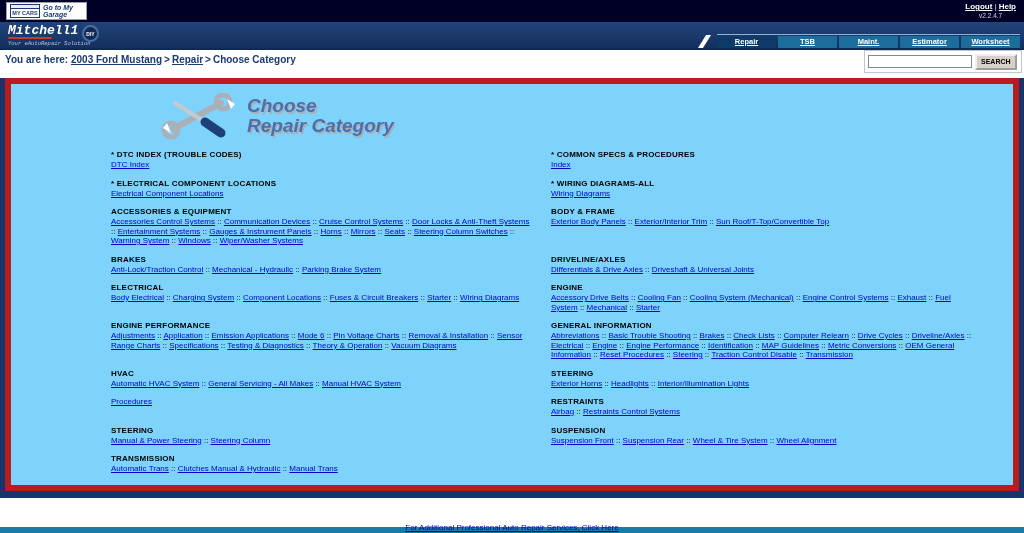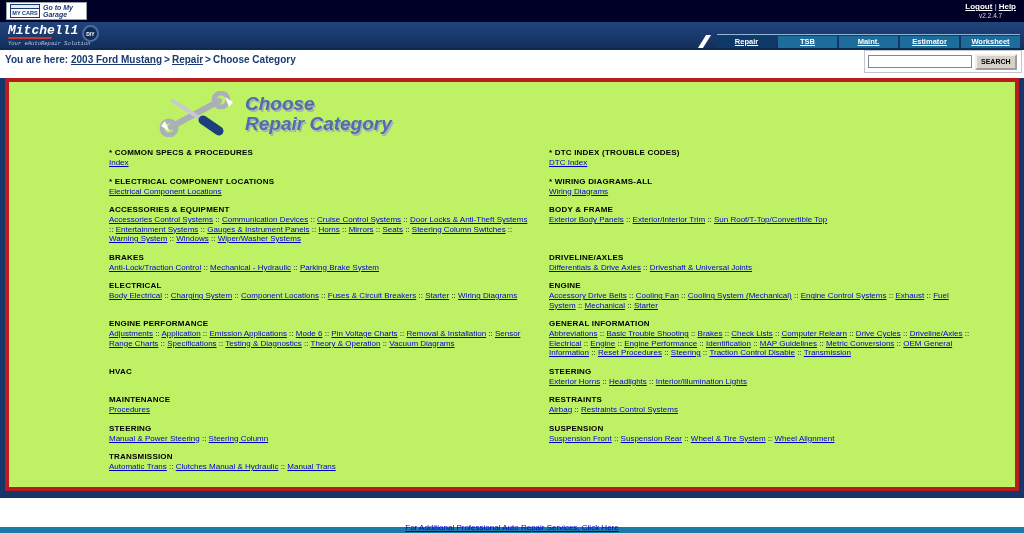--- a/index.html
+++ b/index.html
@@ -45,21 +45,21 @@
   .breadcrumb a { color:#1a3a70; text-decoration:underline; cursor:pointer; }
   .bc-sep { margin:0 2px; }
   .search-box { position:absolute; right:2px; top:0; width:158px; height:23px; background:#fff;
                 border:1px solid #c2c6cc; display:flex; align-items:center; gap:3px; padding:0 3px; }
   .search-input { width:104px; height:13px; border:1px solid #7a8a99; font-size:8px; padding:0 2px; }
   .search-btn { font-size:7px; font-weight:bold; color:#000; background:#d6d2ca;
                 border:2px outset #f2f0ec; height:16px; padding:0 4px; cursor:pointer; }
 
   
   .main-region { height:413px; background:#16356b; padding:0 5px; }
-  .panel { height:100%; background:#bef264; border:4px solid #b91c1c; overflow:hidden; }
+  .panel { height:100%; background:#7dd3fc; border:6px solid #b91c1c; overflow:hidden; }
   .title-block { margin:6px 0 0 150px; display:flex; align-items:center; gap:12px; height:52px; }
   .title-text { font-size:19px; font-weight:bold; font-style:italic; color:#4e6fa9;
                 line-height:20px; text-shadow:1.5px 1.5px 0 #a9aeb8; }
   .cat-grid { display:grid; grid-template-columns:434px 434px; column-gap:6px; row-gap:9px;
               margin:8px 0 0 100px; }
   .cat-title { font-size:8px; font-weight:bold; color:#000; letter-spacing:.2px; margin-bottom:1px; }
   .cat-links { font-size:8px; line-height:9.5px; max-width:424px; }
   .cat-link { color:#0000cc; text-decoration:underline; cursor:pointer; }
   .sep { color:#000; }
 
@@ -136,28 +136,28 @@
           <path d="M44 29 L60 40"></path>
         </g>
       </svg>
       <div class="title-text">
         <div>Choose</div>
         <div>Repair Category</div>
       </div>
     </div>
     <div class="cat-grid">
         <div class="cat">
+          <div class="cat-title">* DTC INDEX (TROUBLE CODES)</div>
+          <div class="cat-links"><a class="cat-link">DTC Index</a></div>
+        </div>
+        <div class="cat">
           <div class="cat-title">* COMMON SPECS &amp; PROCEDURES</div>
           <div class="cat-links"><a class="cat-link">Index</a></div>
         </div>
         <div class="cat">
-          <div class="cat-title">* DTC INDEX (TROUBLE CODES)</div>
-          <div class="cat-links"><a class="cat-link">DTC Index</a></div>
-        </div>
-        <div class="cat">
           <div class="cat-title">* ELECTRICAL COMPONENT LOCATIONS</div>
           <div class="cat-links"><a class="cat-link">Electrical Component Locations</a></div>
         </div>
         <div class="cat">
           <div class="cat-title">* WIRING DIAGRAMS-ALL</div>
           <div class="cat-links"><a class="cat-link">Wiring Diagrams</a></div>
         </div>
         <div class="cat">
           <div class="cat-title">ACCESSORIES &amp; EQUIPMENT</div>
           <div class="cat-links"><a class="cat-link">Accessories Control Systems</a><span class="sep"> :: </span><a class="cat-link">Communication Devices</a><span class="sep"> :: </span><a class="cat-link">Cruise Control Systems</a><span class="sep"> :: </span><a class="cat-link">Door Locks &amp; Anti-Theft Systems</a><span class="sep"> :: </span><a class="cat-link">Entertainment Systems</a><span class="sep"> :: </span><a class="cat-link">Gauges &amp; Instrument Panels</a><span class="sep"> :: </span><a class="cat-link">Horns</a><span class="sep"> :: </span><a class="cat-link">Mirrors</a><span class="sep"> :: </span><a class="cat-link">Seats</a><span class="sep"> :: </span><a class="cat-link">Steering Column Switches</a><span class="sep"> :: </span><a class="cat-link">Warning System</a><span class="sep"> :: </span><a class="cat-link">Windows</a><span class="sep"> :: </span><a class="cat-link">Wiper/Washer Systems</a></div>
@@ -185,27 +185,27 @@
         <div class="cat">
           <div class="cat-title">ENGINE PERFORMANCE</div>
           <div class="cat-links"><a class="cat-link">Adjustments</a><span class="sep"> :: </span><a class="cat-link">Application</a><span class="sep"> :: </span><a class="cat-link">Emission Applications</a><span class="sep"> :: </span><a class="cat-link">Mode 6</a><span class="sep"> :: </span><a class="cat-link">Pin Voltage Charts</a><span class="sep"> :: </span><a class="cat-link">Removal &amp; Installation</a><span class="sep"> :: </span><a class="cat-link">Sensor Range Charts</a><span class="sep"> :: </span><a class="cat-link">Specifications</a><span class="sep"> :: </span><a class="cat-link">Testing &amp; Diagnostics</a><span class="sep"> :: </span><a class="cat-link">Theory &amp; Operation</a><span class="sep"> :: </span><a class="cat-link">Vacuum Diagrams</a></div>
         </div>
         <div class="cat">
           <div class="cat-title">GENERAL INFORMATION</div>
           <div class="cat-links"><a class="cat-link">Abbreviations</a><span class="sep"> :: </span><a class="cat-link">Basic Trouble Shooting</a><span class="sep"> :: </span><a class="cat-link">Brakes</a><span class="sep"> :: </span><a class="cat-link">Check Lists</a><span class="sep"> :: </span><a class="cat-link">Computer Relearn</a><span class="sep"> :: </span><a class="cat-link">Drive Cycles</a><span class="sep"> :: </span><a class="cat-link">Driveline/Axles</a><span class="sep"> :: </span><a class="cat-link">Electrical</a><span class="sep"> :: </span><a class="cat-link">Engine</a><span class="sep"> :: </span><a class="cat-link">Engine Performance</a><span class="sep"> :: </span><a class="cat-link">Identification</a><span class="sep"> :: </span><a class="cat-link">MAP Guidelines</a><span class="sep"> :: </span><a class="cat-link">Metric Conversions</a><span class="sep"> :: </span><a class="cat-link">OEM General Information</a><span class="sep"> :: </span><a class="cat-link">Reset Procedures</a><span class="sep"> :: </span><a class="cat-link">Steering</a><span class="sep"> :: </span><a class="cat-link">Traction Control Disable</a><span class="sep"> :: </span><a class="cat-link">Transmission</a></div>
         </div>
         <div class="cat">
           <div class="cat-title">HVAC</div>
+          <div class="cat-links"><a class="cat-link">Automatic HVAC System</a><span class="sep"> :: </span><a class="cat-link">General Servicing - All Makes</a><span class="sep"> :: </span><a class="cat-link">Manual HVAC System</a></div>
         </div>
         <div class="cat">
           <div class="cat-title">STEERING</div>
           <div class="cat-links"><a class="cat-link">Exterior Horns</a><span class="sep"> :: </span><a class="cat-link">Headlights</a><span class="sep"> :: </span><a class="cat-link">Interior/Illumination Lights</a></div>
         </div>
         <div class="cat">
-          <div class="cat-title">MAINTENANCE</div>
           <div class="cat-links"><a class="cat-link">Procedures</a></div>
         </div>
         <div class="cat">
           <div class="cat-title">RESTRAINTS</div>
           <div class="cat-links"><a class="cat-link">Airbag</a><span class="sep"> :: </span><a class="cat-link">Restraints Control Systems</a></div>
         </div>
         <div class="cat">
           <div class="cat-title">STEERING</div>
           <div class="cat-links"><a class="cat-link">Manual &amp; Power Steering</a><span class="sep"> :: </span><a class="cat-link">Steering Column</a></div>
         </div>

